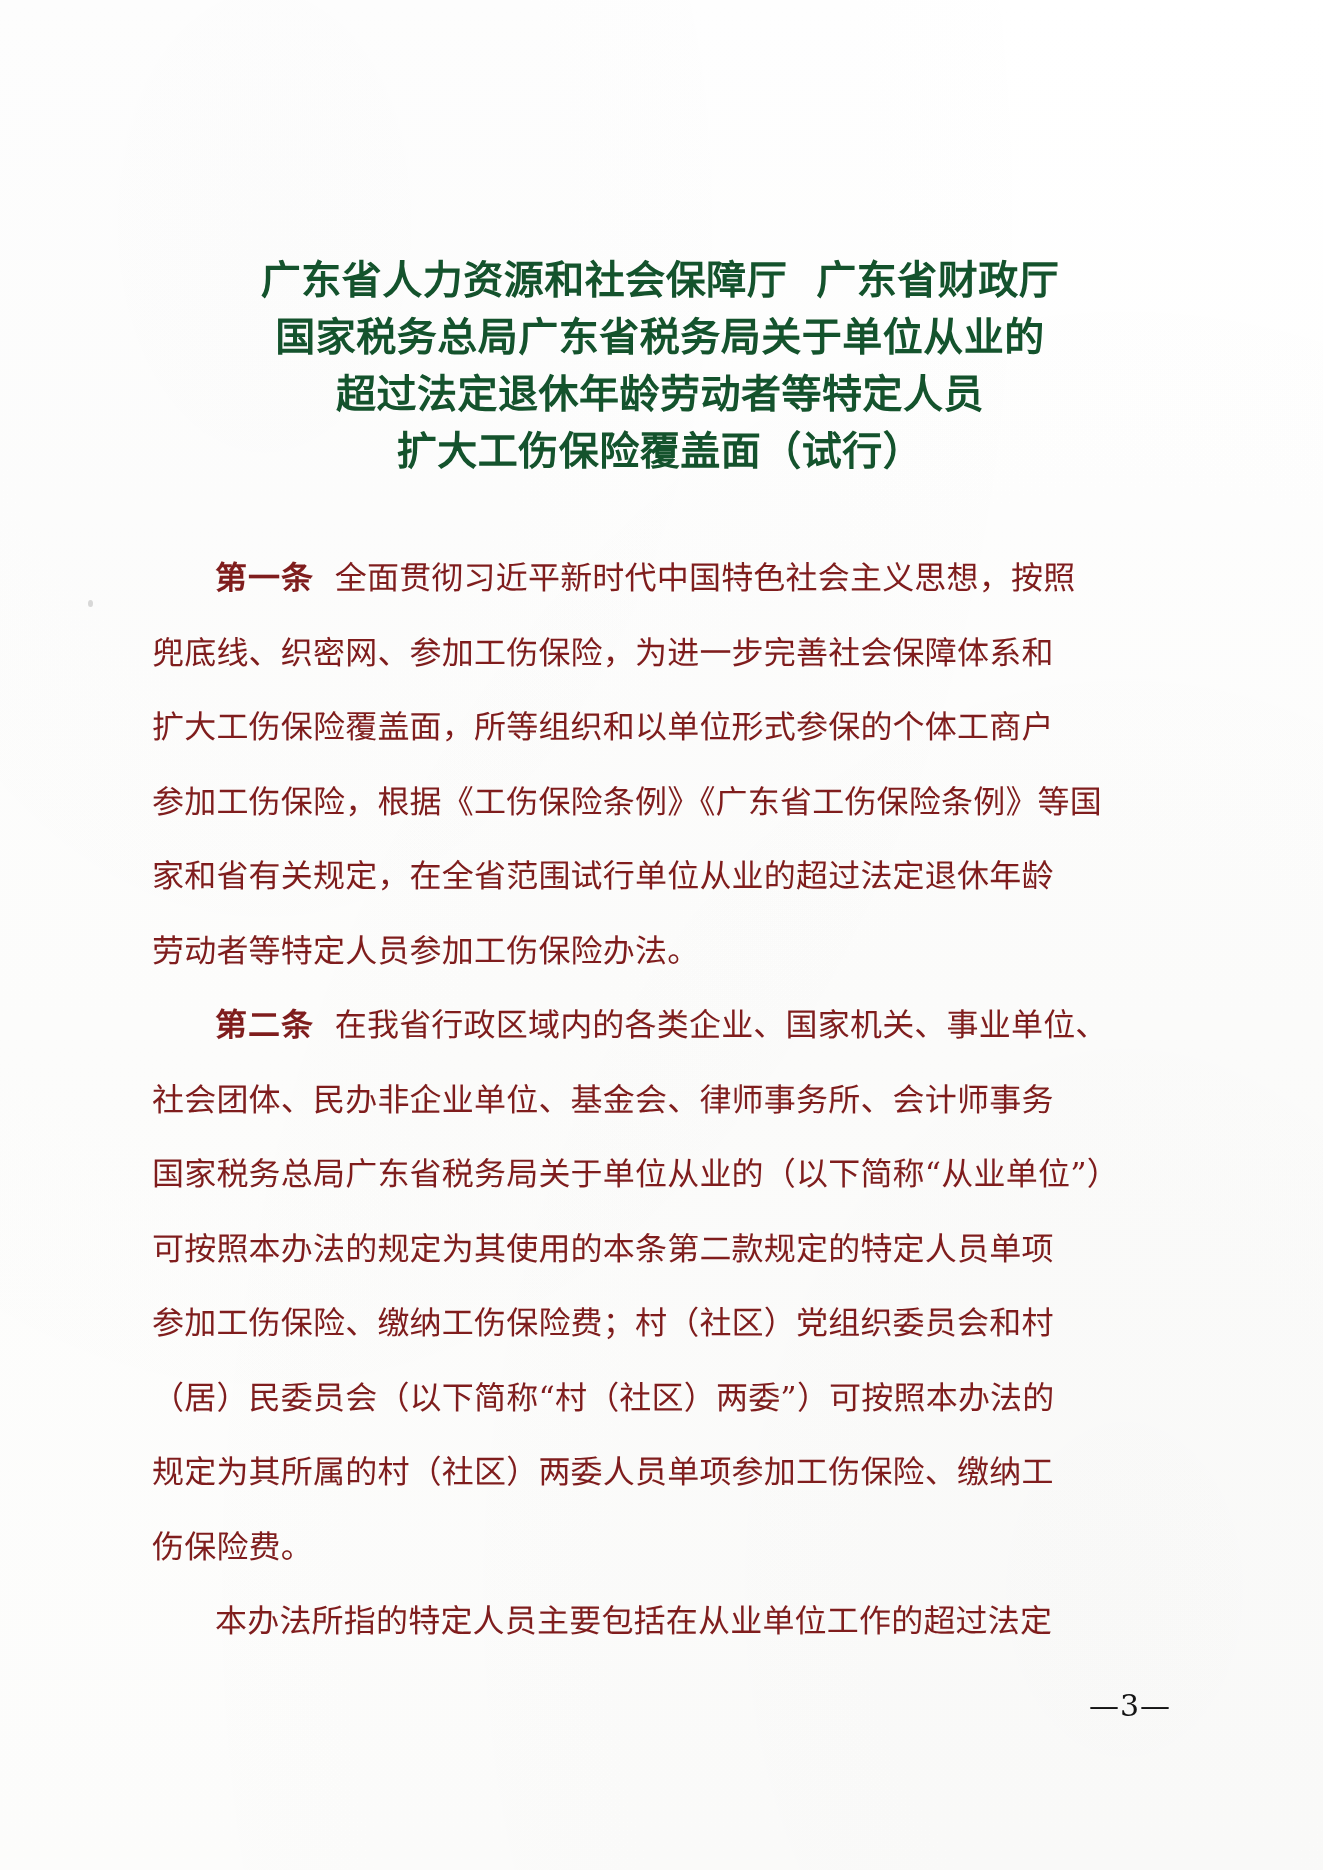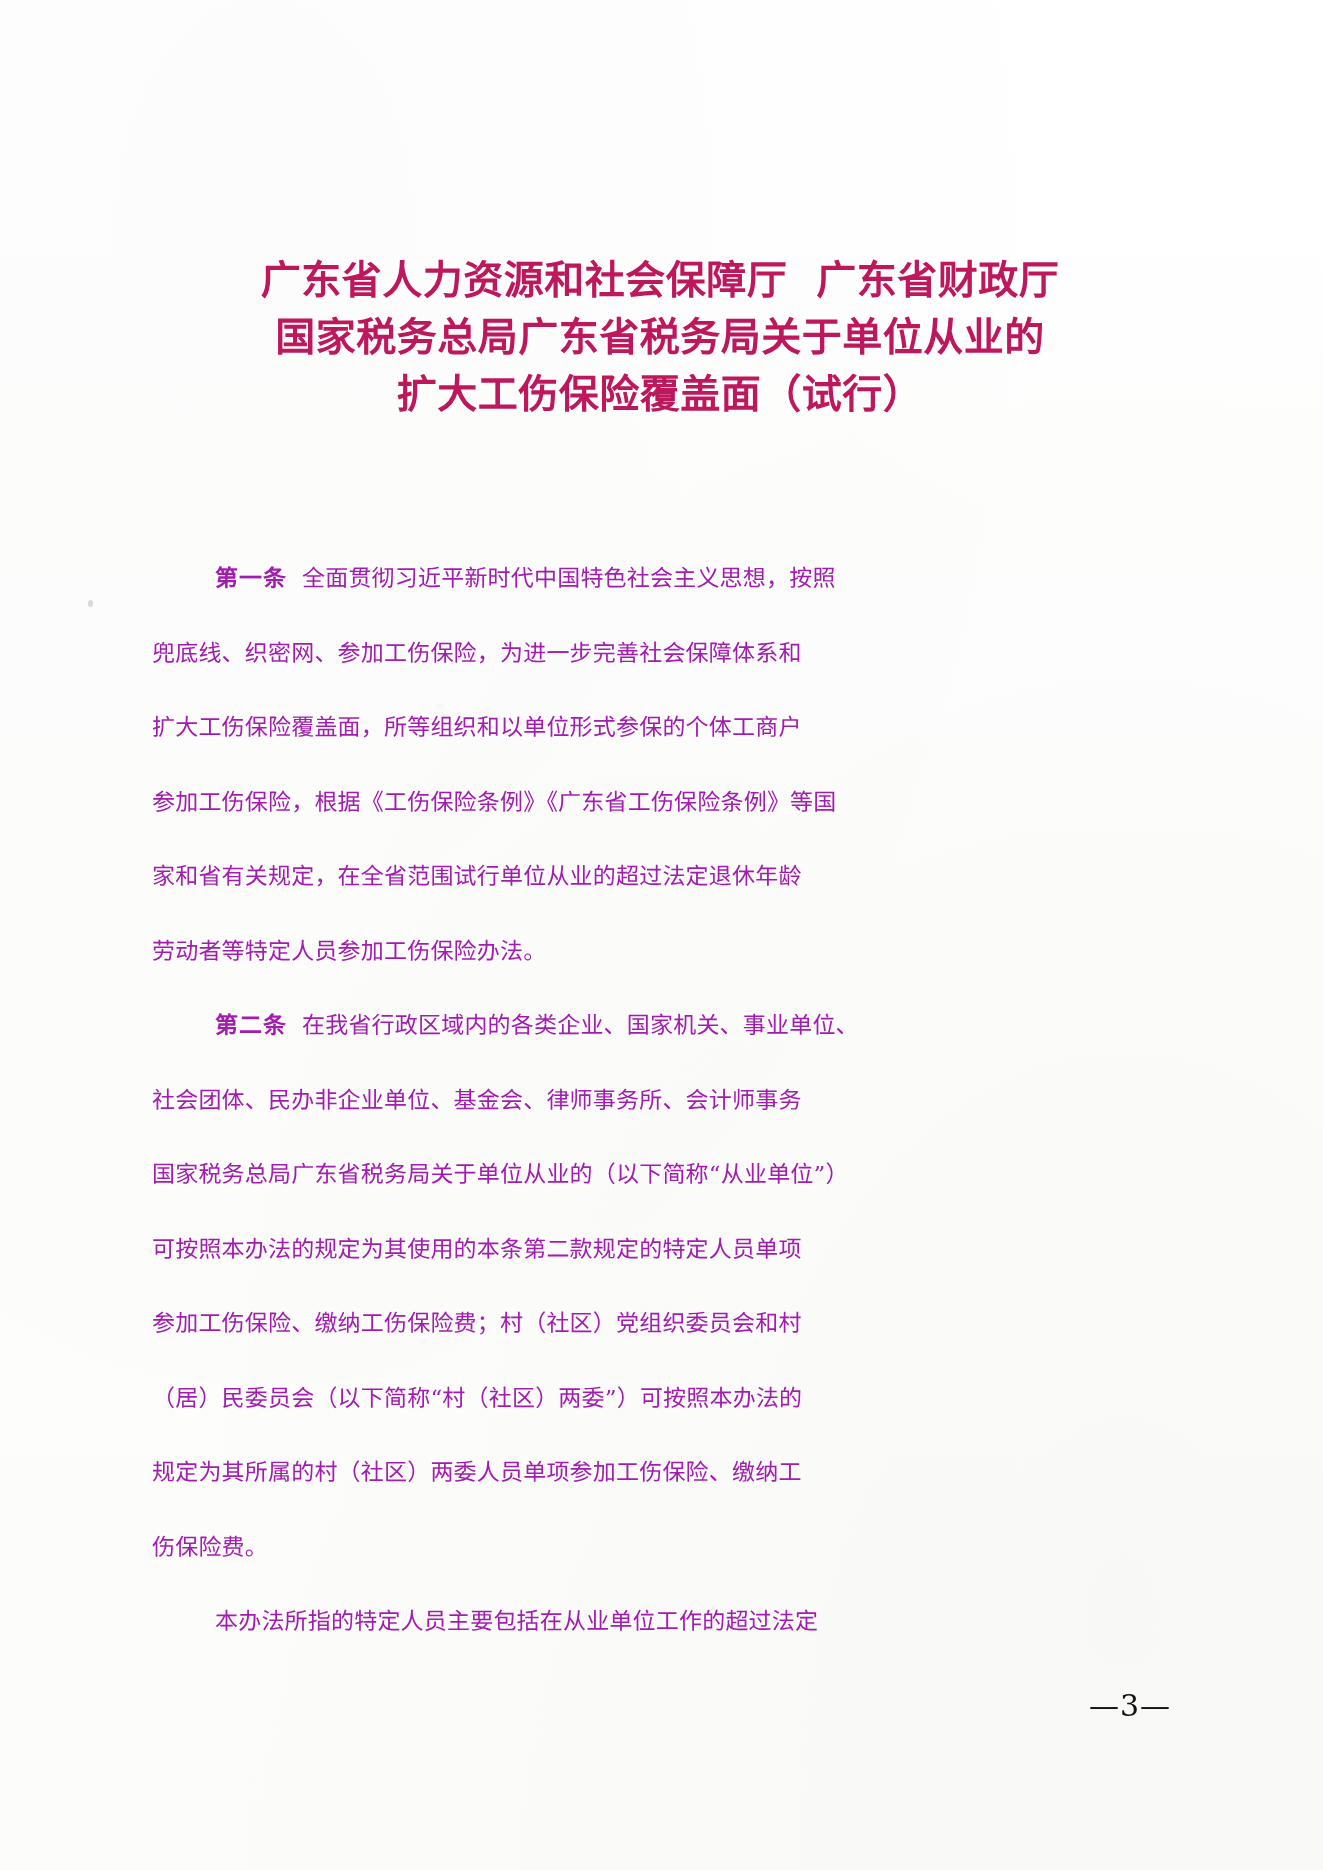--- a/index.html
+++ b/index.html
@@ -44,40 +44,40 @@
     top: 252px;
     width: 1020px;
     text-align: center;
   }
   .title-line {
     font-family: "DejaVu Serif", "Liberation Serif", serif;
     font-weight: 700;
     font-size: 40px;
     line-height: 57px;
     letter-spacing: 0.5px;
-    color: #be185d;
+    color: #14532d;
     white-space: pre;
     text-rendering: geometricPrecision;
   }
 
   
   .body-block {
     position: absolute;
     left: 152px;
     top: 541px;
     width: 1020px;
   }
   .para {
     margin: 0 0 0 0;
   }
   .line {
     font-family: "DejaVu Serif", "Liberation Serif", serif;
-    font-size: 23px;
+    font-size: 32px;
     line-height: 74.5px;
-    color: #a21caf;
+    color: #7f1d1d;
     letter-spacing: 0.2px;
     white-space: pre;
     height: 74.5px;
   }
   .line.indent {
     padding-left: 63px;
   }
   .line .art-label {
     font-weight: 700;
     letter-spacing: 1px;
@@ -110,20 +110,21 @@
 
 <div class="page">
 
   <div class="speck" style="left:88px; top:600px;"></div>
 
   <div class="content">
 
     <div class="doc-title">
       <div class="title-line">广东省人力资源和社会保障厅  广东省财政厅</div>
       <div class="title-line">国家税务总局广东省税务局关于单位从业的</div>
+      <div class="title-line">超过法定退休年龄劳动者等特定人员</div>
       <div class="title-line">扩大工伤保险覆盖面（试行）</div>
     </div>
 
     <div class="body-block">
 
       <div class="para">
         <div class="line indent"><span class="art-label">第一条</span>  全面贯彻习近平新时代中国特色社会主义思想，按照</div>
         <div class="line">兜底线、织密网、参加工伤保险，为进一步完善社会保障体系和</div>
         <div class="line">扩大工伤保险覆盖面，所等组织和以单位形式参保的个体工商户</div>
         <div class="line">参加工伤保险，根据《工伤保险条例》《广东省工伤保险条例》等国</div>

